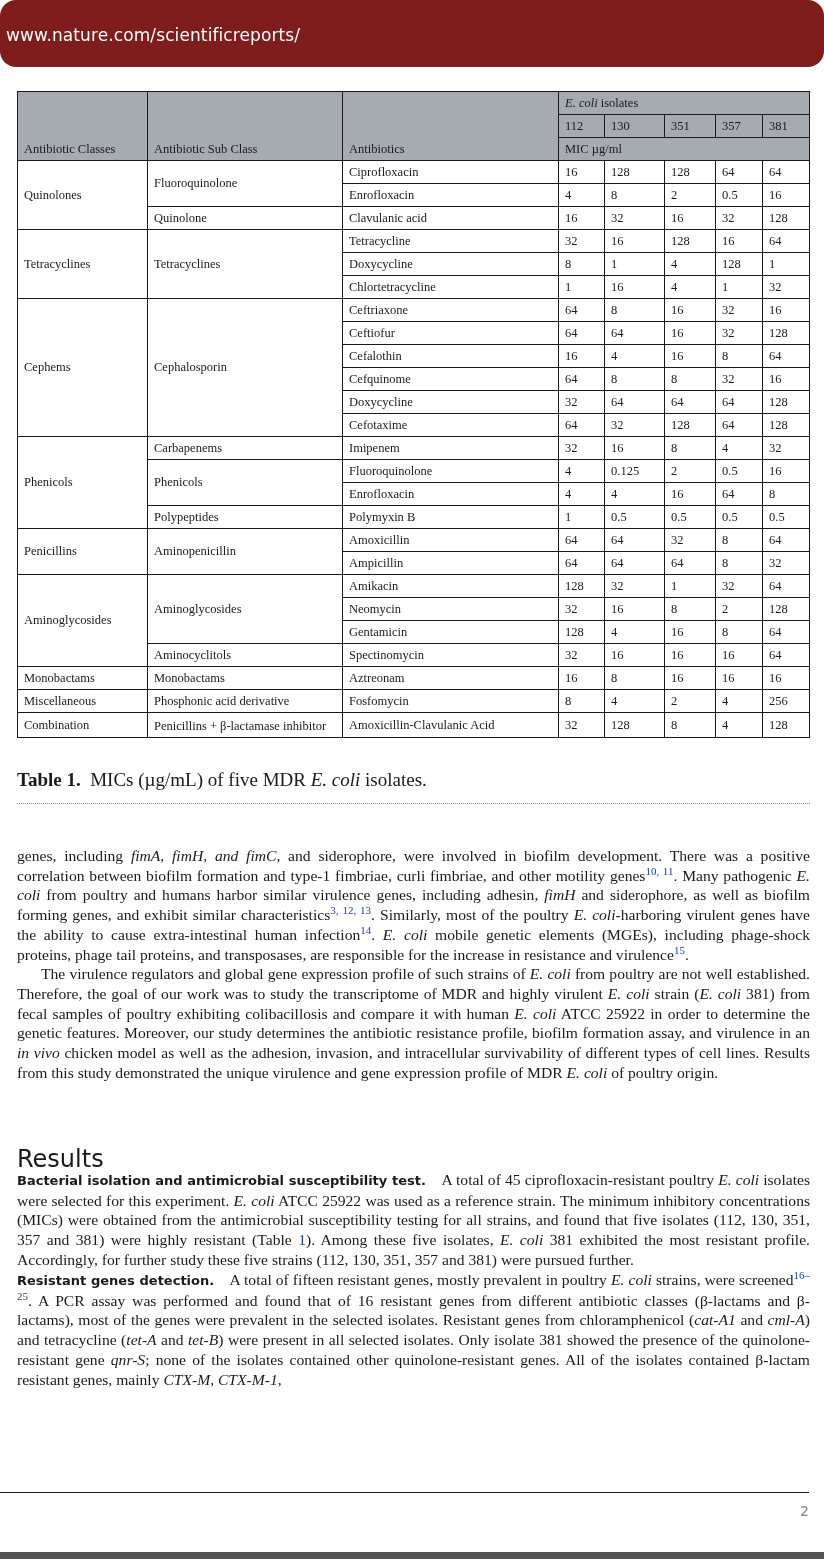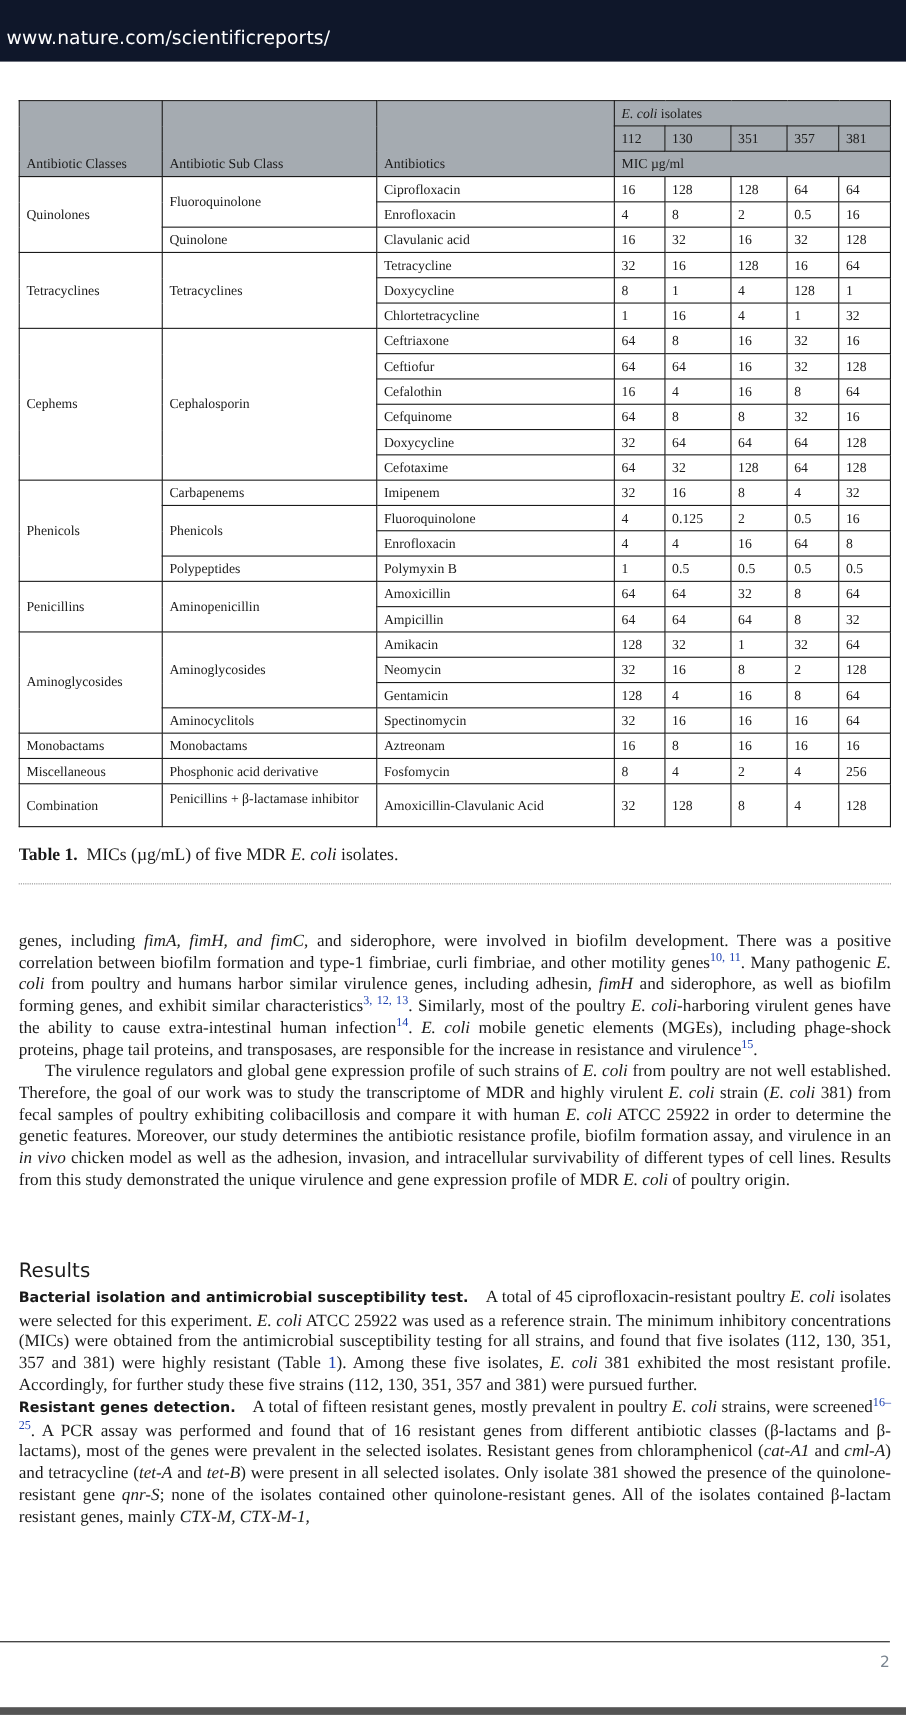--- a/index.html
+++ b/index.html
@@ -1,36 +1,36 @@
 <!DOCTYPE html>
 <html><head>
 <meta charset="utf-8">
 <style>
   html, body { margin: 0; padding: 0; }
   body { width: 824px; height: 1559px; background: #ffffff; position: relative; overflow: hidden;
          font-family: "Liberation Serif", serif; color: #1a1a1a; }
-  .header-bar { position: absolute; left: 0; top: 0; width: 824px; height: 56px; background: #0f172a; }
+  .header-bar { position: absolute; left: 0; top: 0; width: 824px; height: 67px; background: #7f1d1d; border-radius: 16px; }
   .header-url { position: absolute; left: 6px; top: 25px; color: #ffffff; font-family: "DejaVu Sans", sans-serif;
                 font-size: 17px; letter-spacing: 0.1px; }
   table.mic { position: absolute; left: 17px; top: 91px; width: 793px; border-collapse: collapse;
               font-family: "Liberation Serif", serif; font-size: 12.5px; }
   table.mic td, table.mic th { border: 1px solid #1a1a1a; padding: 0 6px; text-align: left; vertical-align: middle; }
   table.mic thead th { background: #a5abb1; font-weight: normal; height: 22px; }
   table.mic thead th.tall { vertical-align: bottom; padding-bottom: 3px; }
   table.mic tbody td { height: 22px; }
-  table.mic tbody td.combo-sub { line-height: 13px; padding-top: 2px; padding-bottom: 14px; }
-  .caption { position: absolute; left: 17px; top: 769px; font-size: 16px; }
+  table.mic tbody td.combo-sub { line-height: 13px; padding-top: 2px; padding-bottom: 0; }
+  .caption { position: absolute; left: 17px; top: 769px; font-size: 19px; }
   .caption b { font-weight: bold; }
   .dotted { position: absolute; left: 17px; top: 803px; width: 793px; border-top: 1px dotted #8c8c8c; }
   .body-text { position: absolute; left: 17px; width: 793px; font-size: 15.6px; line-height: 19.7px; text-align: justify; }
   .body-text p { margin: 0; }
   .indent { text-indent: 24px; }
   sup { font-size: 11px; color: #1a3fb0; vertical-align: super; line-height: 0; }
   .ref { color: #1a3fb0; }
-  .sec-title { position: absolute; left: 17px; top: 1145px; font-family: "DejaVu Sans", sans-serif; font-size: 18px; font-weight: normal; }
+  .sec-title { position: absolute; left: 17px; top: 1145px; font-family: "DejaVu Sans", sans-serif; font-size: 24px; font-weight: normal; }
   .run-head { font-family: "DejaVu Sans", sans-serif; font-weight: bold; font-size: 13px; }
   .footer-rule { position: absolute; left: 0; top: 1492px; width: 809px; border-top: 1px solid #1a1a1a; }
   .page-num { position: absolute; right: 15px; top: 1503px; font-family: "DejaVu Sans", sans-serif; font-size: 14px; color: #7a8590; }
   .bottom-bar { position: absolute; left: 0; top: 1552px; width: 824px; height: 7px; background: #555555; }
 </style>
 </head>
 <body>
 
 <div class="header-bar">
   <span class="header-url">www.nature.com/scientificreports/</span>

